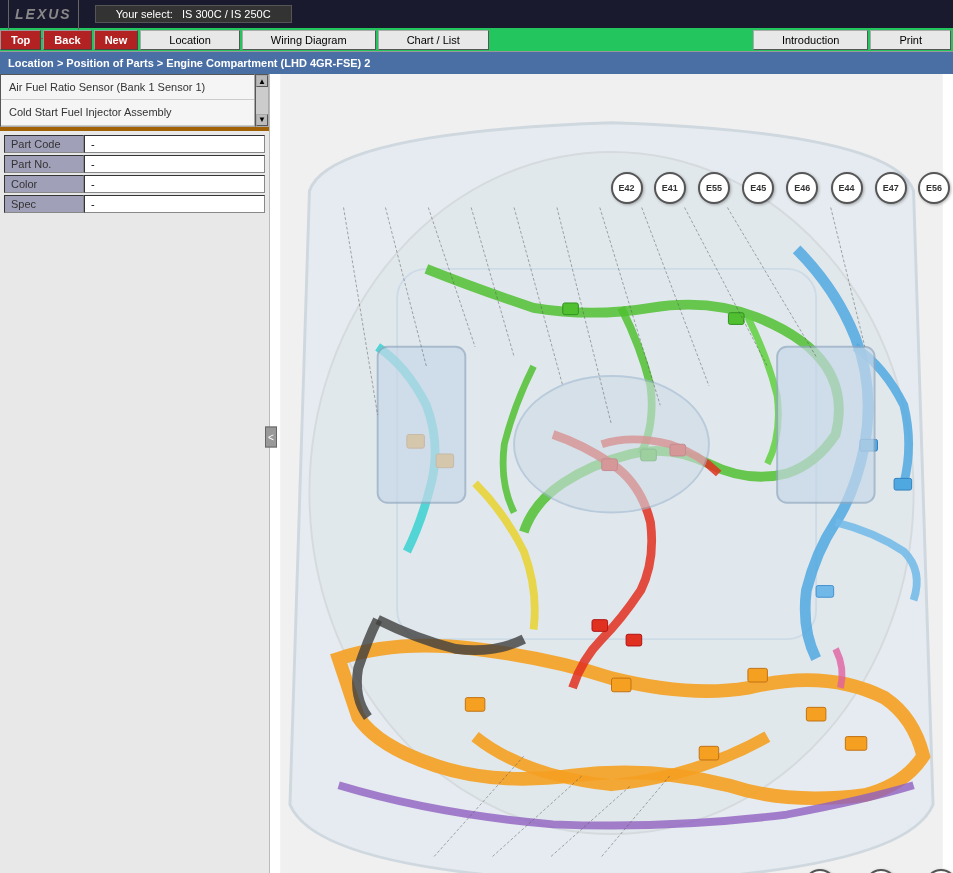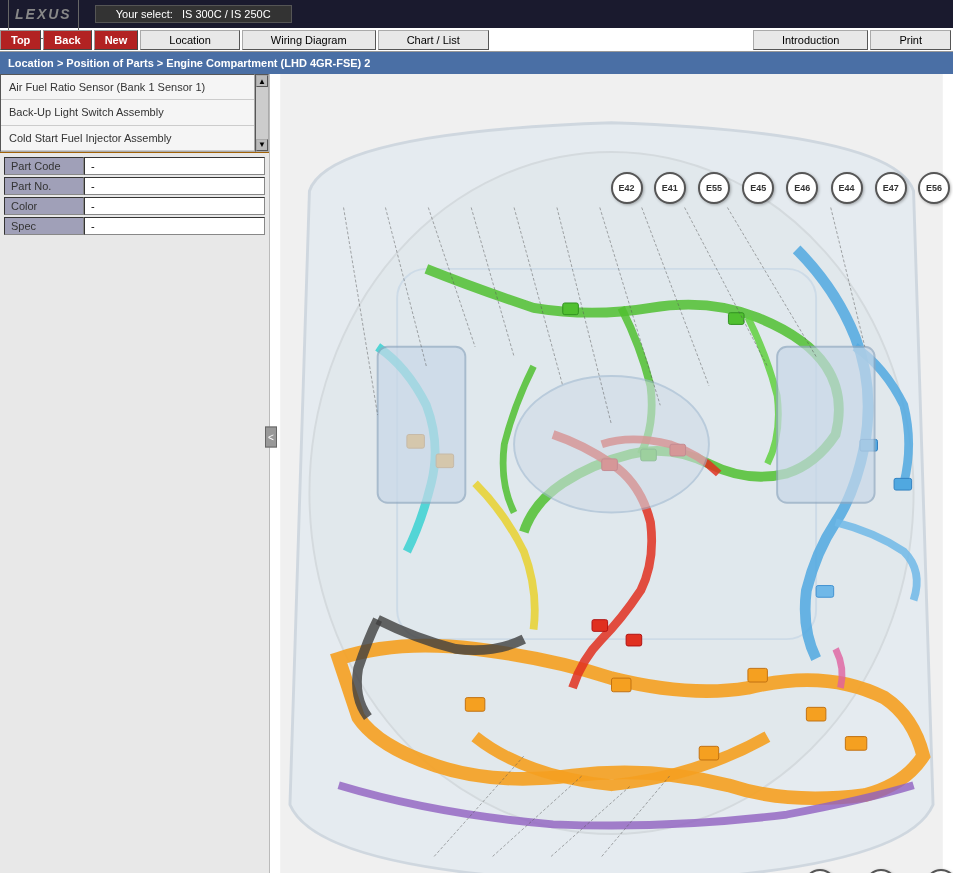--- a/index.html
+++ b/index.html
@@ -5,21 +5,21 @@
     * { margin: 0; padding: 0; box-sizing: border-box; }
     body { font-family: Arial, sans-serif; font-size: 12px; background: #d0d0d0; width: 953px; height: 873px; overflow: hidden; }
     
     
     #header { display: flex; align-items: center; background: #1a1a2e; height: 28px; padding: 0 8px; }
     #lexus-logo { color: #888; font-size: 14px; font-weight: bold; letter-spacing: 2px; margin-right: 16px; border: 1px solid #666; padding: 16px 6px; font-style: italic; }
     #app-title { color: #cc2222; font-size: 16px; font-weight: bold; flex: 1; text-align: center; }
     #user-select { color: #ffffff; font-size: 11px; background: #333; padding: 2px 20px; border: 1px solid #555; }
     
     
-    #navbar { display: flex; align-items: center; height: 24px; background: #ffffff; border-bottom: 1px solid #999; }
+    #navbar { display: flex; align-items: center; height: 24px; background: #22c55e; border-bottom: 1px solid #999; }
     .nav-btn { padding: 2px 10px; background: #b22222; color: white; border: 1px outset #999; cursor: pointer; font-size: 11px; font-weight: bold; margin-right: 2px; height: 20px; }
     .nav-tab { padding: 2px 28px; background: #e8e8e8; border: 1px outset #aaa; cursor: pointer; font-size: 11px; height: 20px; margin-right: 2px; }
     .nav-spacer { flex: 1; }
     
     
     #breadcrumb { background: #4a6fa5; color: white; padding: 3px 8px; font-size: 11px; font-weight: bold; height: 22px; display: flex; align-items: center; }
     
     
     #main { display: flex; height: calc(873px - 28px - 24px - 22px); }
     
@@ -28,21 +28,21 @@
     #parts-list { flex: 1; overflow-y: auto; border: 1px inset #aaa; margin: 0; }
     .part-item { padding: 5px 8px; border-bottom: 1px solid #ccc; cursor: pointer; background: #f5f5f5; font-size: 11px; color: #333; line-height: 1.3; }
     
     #scroll-bar { width: 14px; background: #ccc; border: 1px inset #aaa; display: flex; flex-direction: column; align-items: center; }
     .scroll-btn { width: 12px; height: 12px; background: #bbb; border: 1px outset #aaa; cursor: pointer; display: flex; align-items: center; justify-content: center; font-size: 8px; }
     
     .sidebar-inner { display: flex; }
     .parts-list-container { flex: 1; overflow: hidden; }
     
     
-    #part-details { padding: 4px; border-top: 1px solid #a16207; }
+    #part-details { padding: 4px; border-top: 4px solid #a16207; }
     .detail-row { display: flex; align-items: center; margin-bottom: 2px; }
     .detail-label { background: #a0a0b8; color: #333; padding: 2px 6px; width: 80px; font-size: 11px; border: 1px inset #888; }
     .detail-value { background: white; padding: 2px 6px; flex: 1; font-size: 11px; border: 1px inset #888; min-width: 40px; }
     
     
     #content { flex: 1; background: white; overflow: hidden; position: relative; }
     
     
     #engine-diagram { width: 100%; height: 100%; position: relative; background: white; }
     
@@ -81,21 +81,20 @@
 </div>
 
 <div id="main">
 
   <div id="sidebar">
     <div class="sidebar-inner">
       <div class="parts-list-container">
         <div id="parts-list">
 
         <div class="part-item">Air Fuel Ratio Sensor (Bank 1 Sensor 1)</div>
-            <div class="part-item">Back-Up Light Switch Assembly</div>
             <div class="part-item">Cold Start Fuel Injector Assembly</div>
           </div>
       </div>
       <div id="scroll-bar">
         <div class="scroll-btn">▲</div>
         <div style="flex:1"></div>
         <div class="scroll-btn">▼</div>
       </div>
     </div>
 

